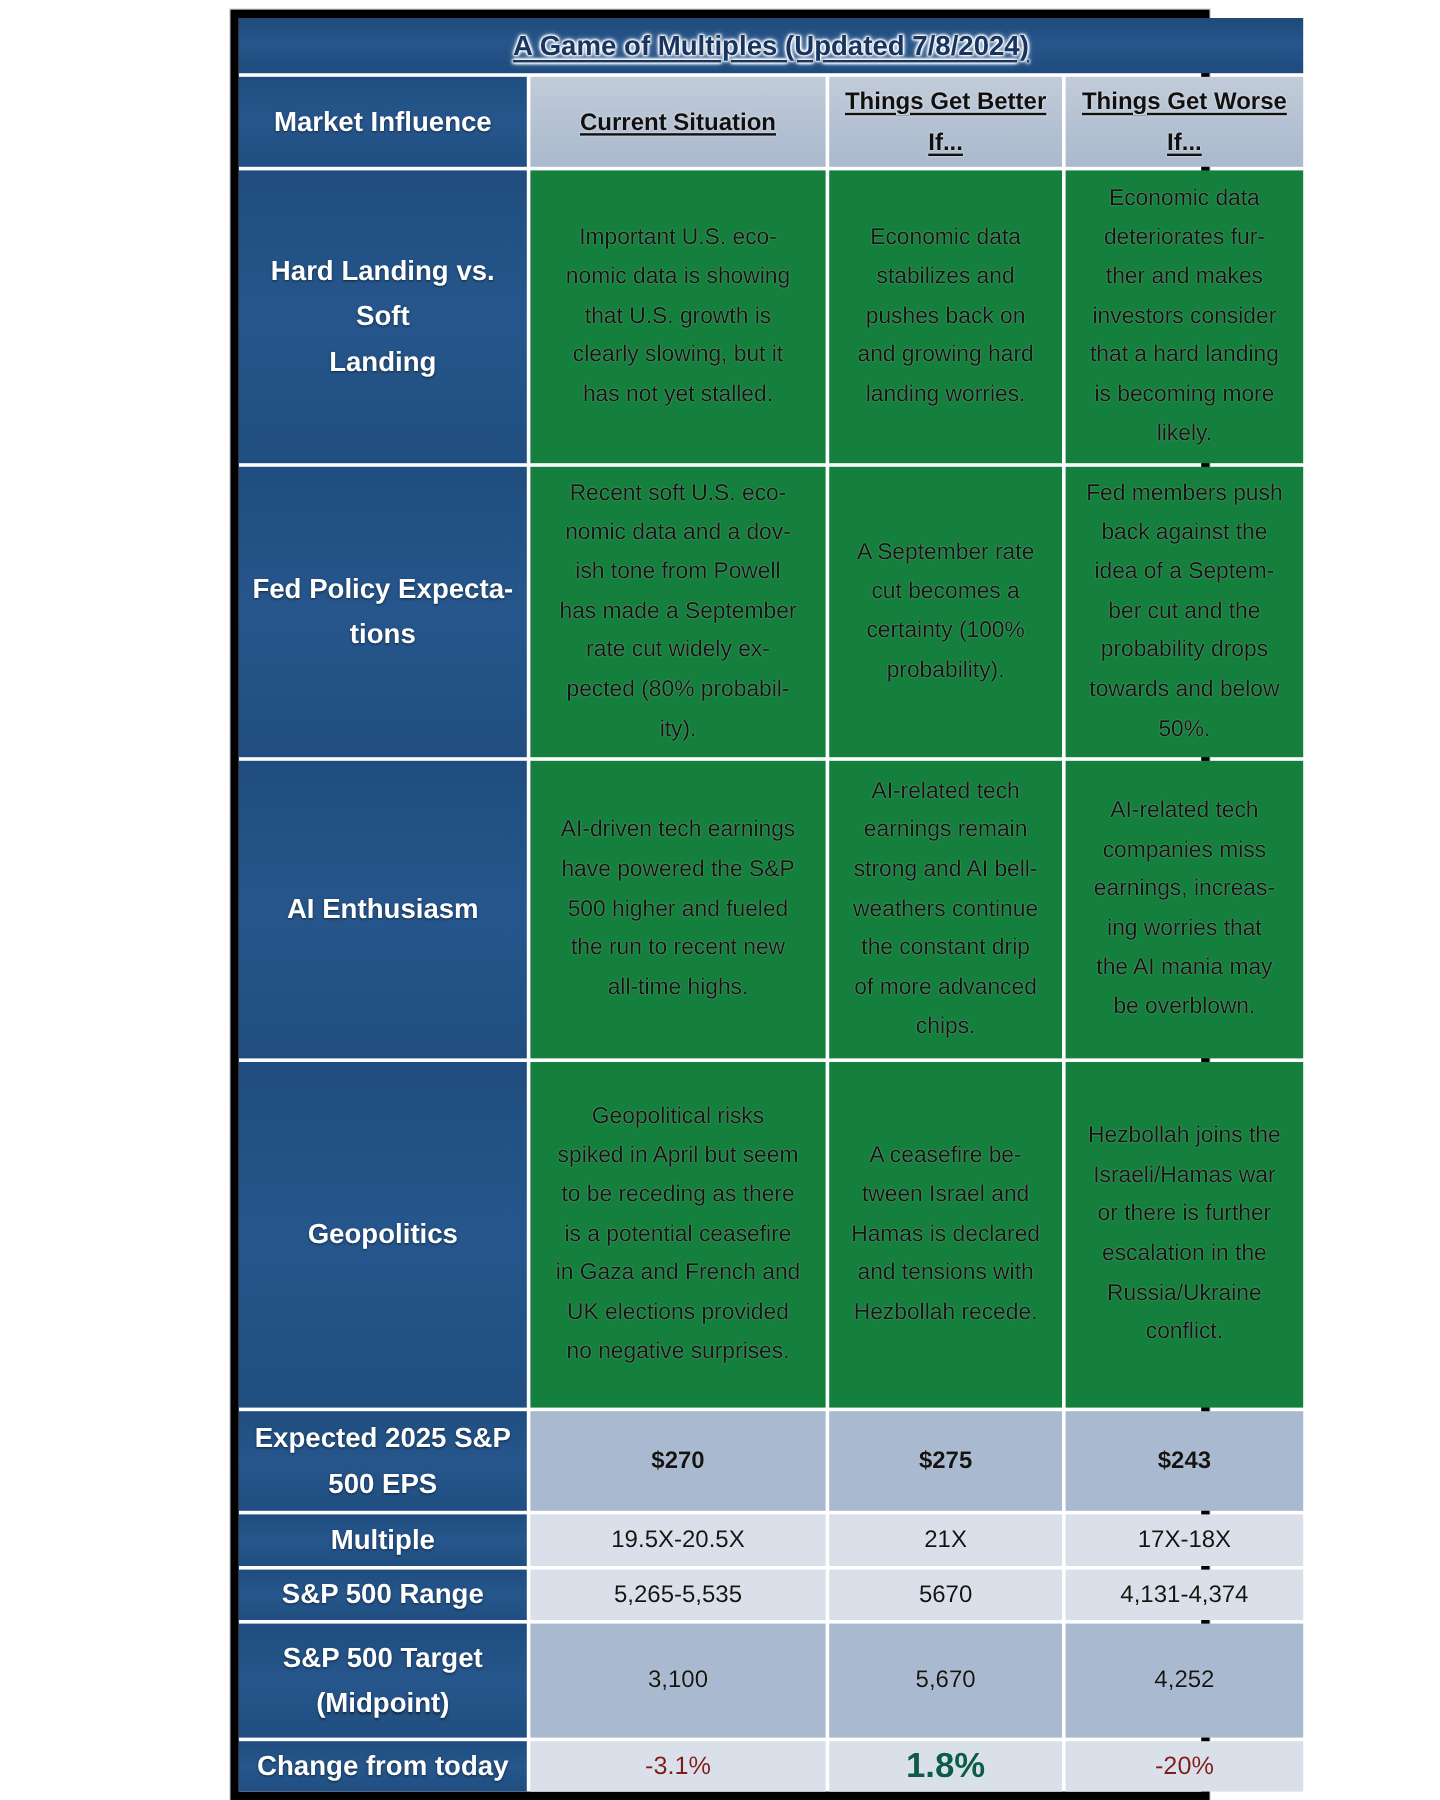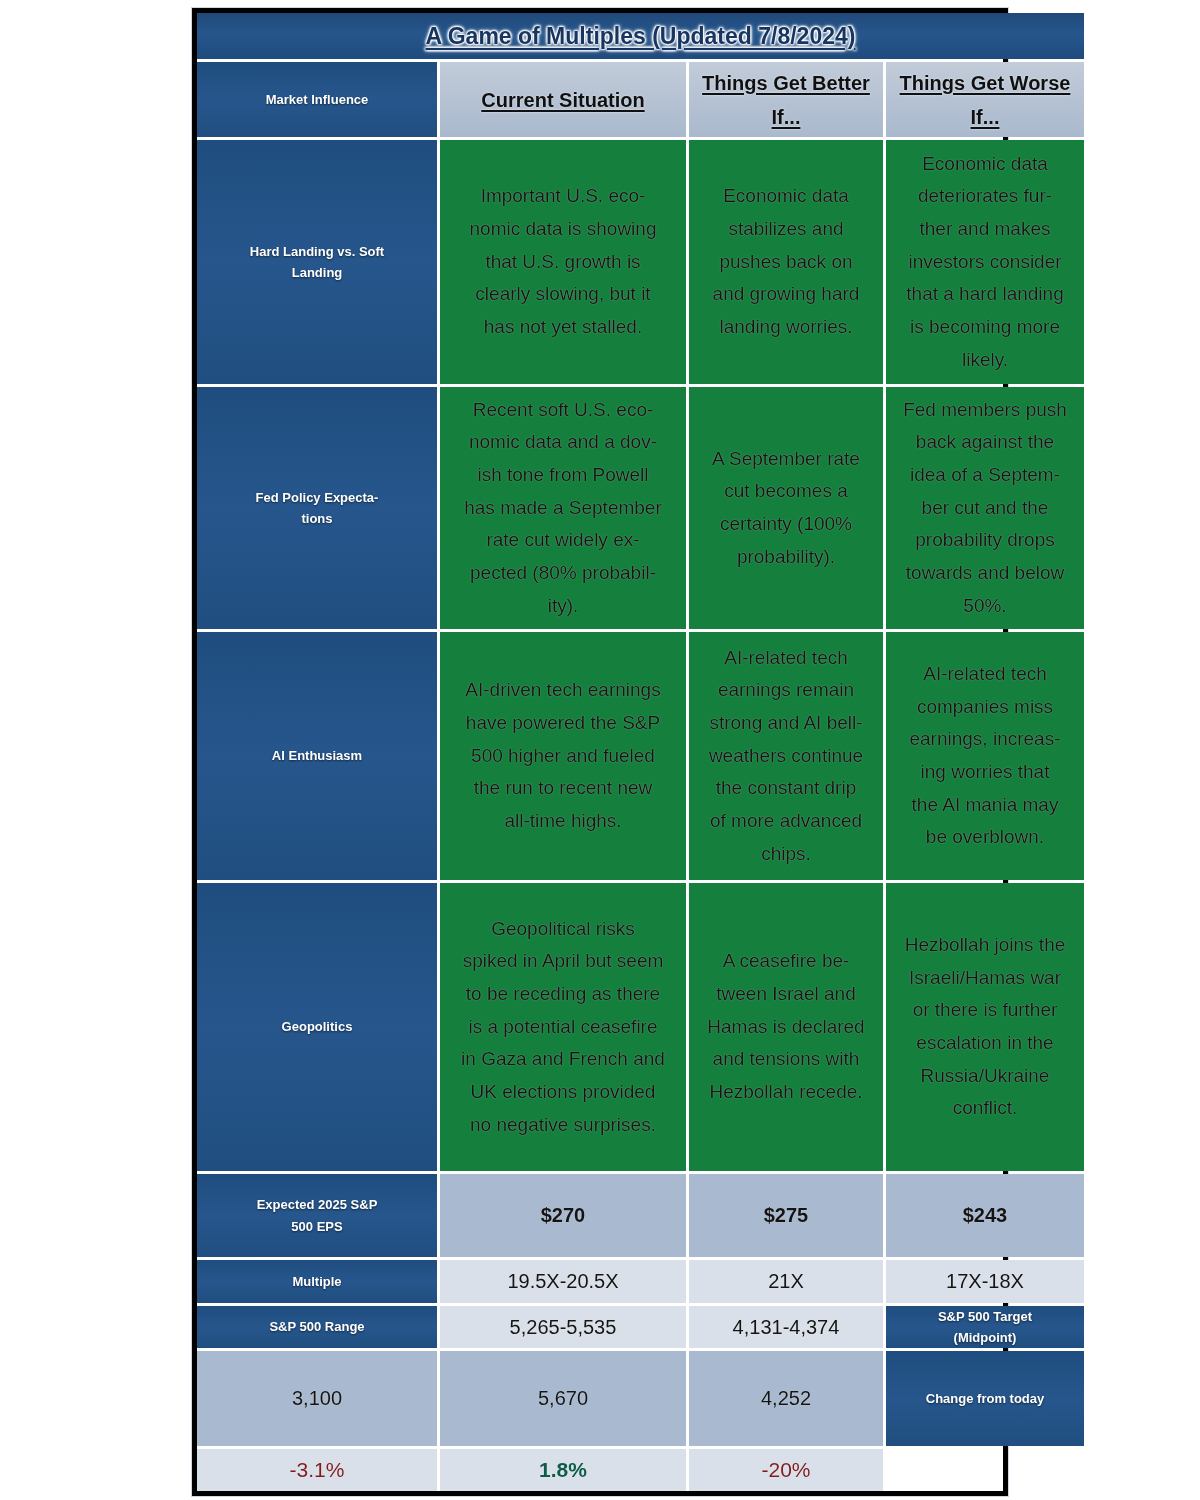--- a/index.html
+++ b/index.html
@@ -10,21 +10,21 @@
   }
   .page {
     width: 1200px;
     height: 1500px;
     background: #ffffff;
     padding-top: 8px;
   }
   .table-wrap {
     width: 816px;
     margin: 0 auto;
-    border: 5px solid #000000;
+    border: 7px solid #000000;
     background: #ffffff;
     display: grid;
     grid-template-columns: 240px 246px 194px 198px;
     grid-template-rows: 46px 75px 244px 242px 248px 288px 83px 43px 42px 95px 42px;
     gap: 3px;
     box-shadow: 0 0 0 1px #cfd6df;
   }
   .cell {
     display: flex;
     align-items: center;
@@ -47,21 +47,21 @@
       -1px -1px 2px rgba(255,255,255,0.95),
        1px -1px 2px rgba(255,255,255,0.95),
       -1px  1px 2px rgba(255,255,255,0.95),
        1px  1px 2px rgba(255,255,255,0.95),
        0 0 5px rgba(255,255,255,0.85);
   }
   .navy {
     background: linear-gradient(180deg, #1f4d7f 0%, #26568c 50%, #204e80 100%);
     color: #ffffff;
     font-weight: bold;
-    font-size: 13px;
+    font-size: 23px;
     line-height: 1.65;
     white-space: pre-line;
     text-shadow: 0 1px 2px rgba(0,0,0,0.55);
     padding: 4px 10px;
   }
   .hdr-cell {
     background: linear-gradient(180deg, #c2ccd9 0%, #b3c0d2 60%, #aab9cd 100%);
     color: #101010;
     font-weight: bold;
     font-size: 20px;
@@ -82,21 +82,21 @@
   }
   .num-cell {
     background: #dae0e9;
     color: #141414;
     font-size: 20px;
     text-shadow: 0 0 1px rgba(255,255,255,0.6);
   }
   .shade-dark { background: #a9b9cf; }
   .bold { font-weight: bold; }
   .neg { color: #7f1d1d; font-weight: normal; font-size: 21px; }
-  .pos { color: #0e5c48; font-weight: bold; font-size: 21px; }
+  .pos { color: #0e5c48; font-weight: bold; font-size: 29px; }
 </style>
 </head>
 <body>
 
 <div class="page">
   <div class="table-wrap">
 
     <div class="cell title-bar">
       <span class="title-text">A Game of Multiples (Updated 7/8/2024)</span>
     </div>
@@ -195,20 +195,21 @@
     <div class="cell num-cell shade-dark bold">$275</div>
     <div class="cell num-cell shade-dark bold">$243</div>
 
     <div class="cell navy">Multiple</div>
     <div class="cell num-cell">19.5X-20.5X</div>
     <div class="cell num-cell">21X</div>
     <div class="cell num-cell">17X-18X</div>
 
     <div class="cell navy">S&amp;P 500 Range</div>
     <div class="cell num-cell">5,265-5,535</div>
+    <div class="cell num-cell">5670</div>
     <div class="cell num-cell">4,131-4,374</div>
 
     <div class="cell navy">S&amp;P 500 Target
 (Midpoint)</div>
     <div class="cell num-cell shade-dark">3,100</div>
     <div class="cell num-cell shade-dark">5,670</div>
     <div class="cell num-cell shade-dark">4,252</div>
 
     <div class="cell navy">Change from today</div>
     <div class="cell num-cell neg">-3.1%</div>

